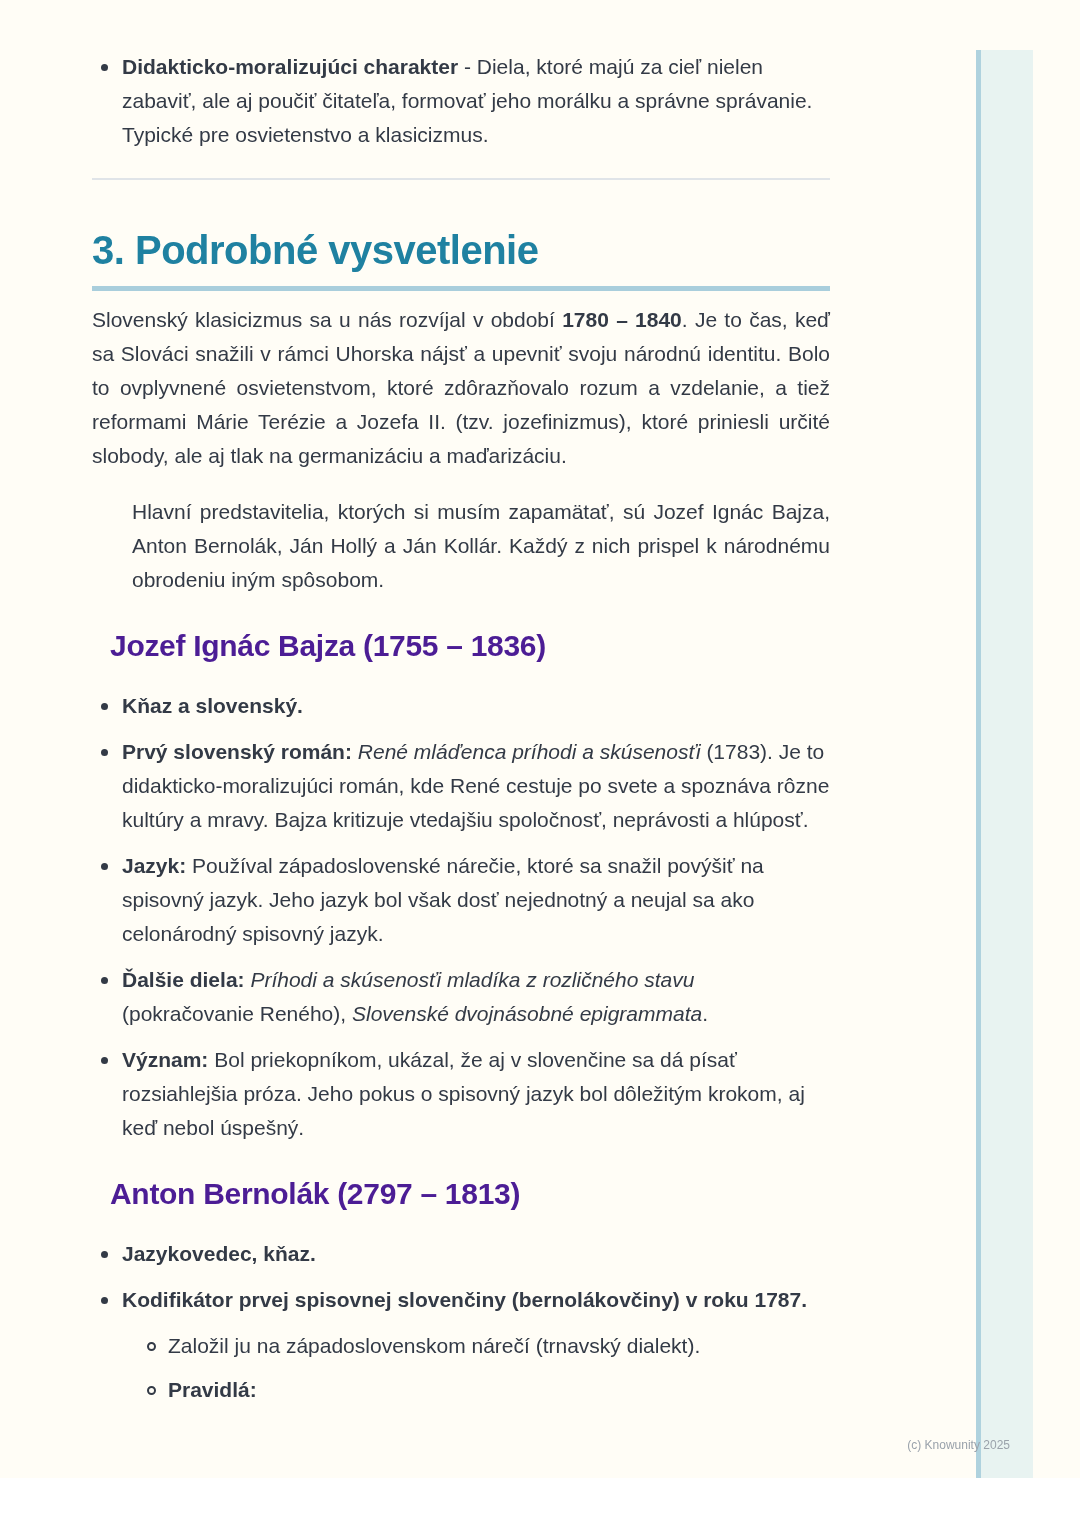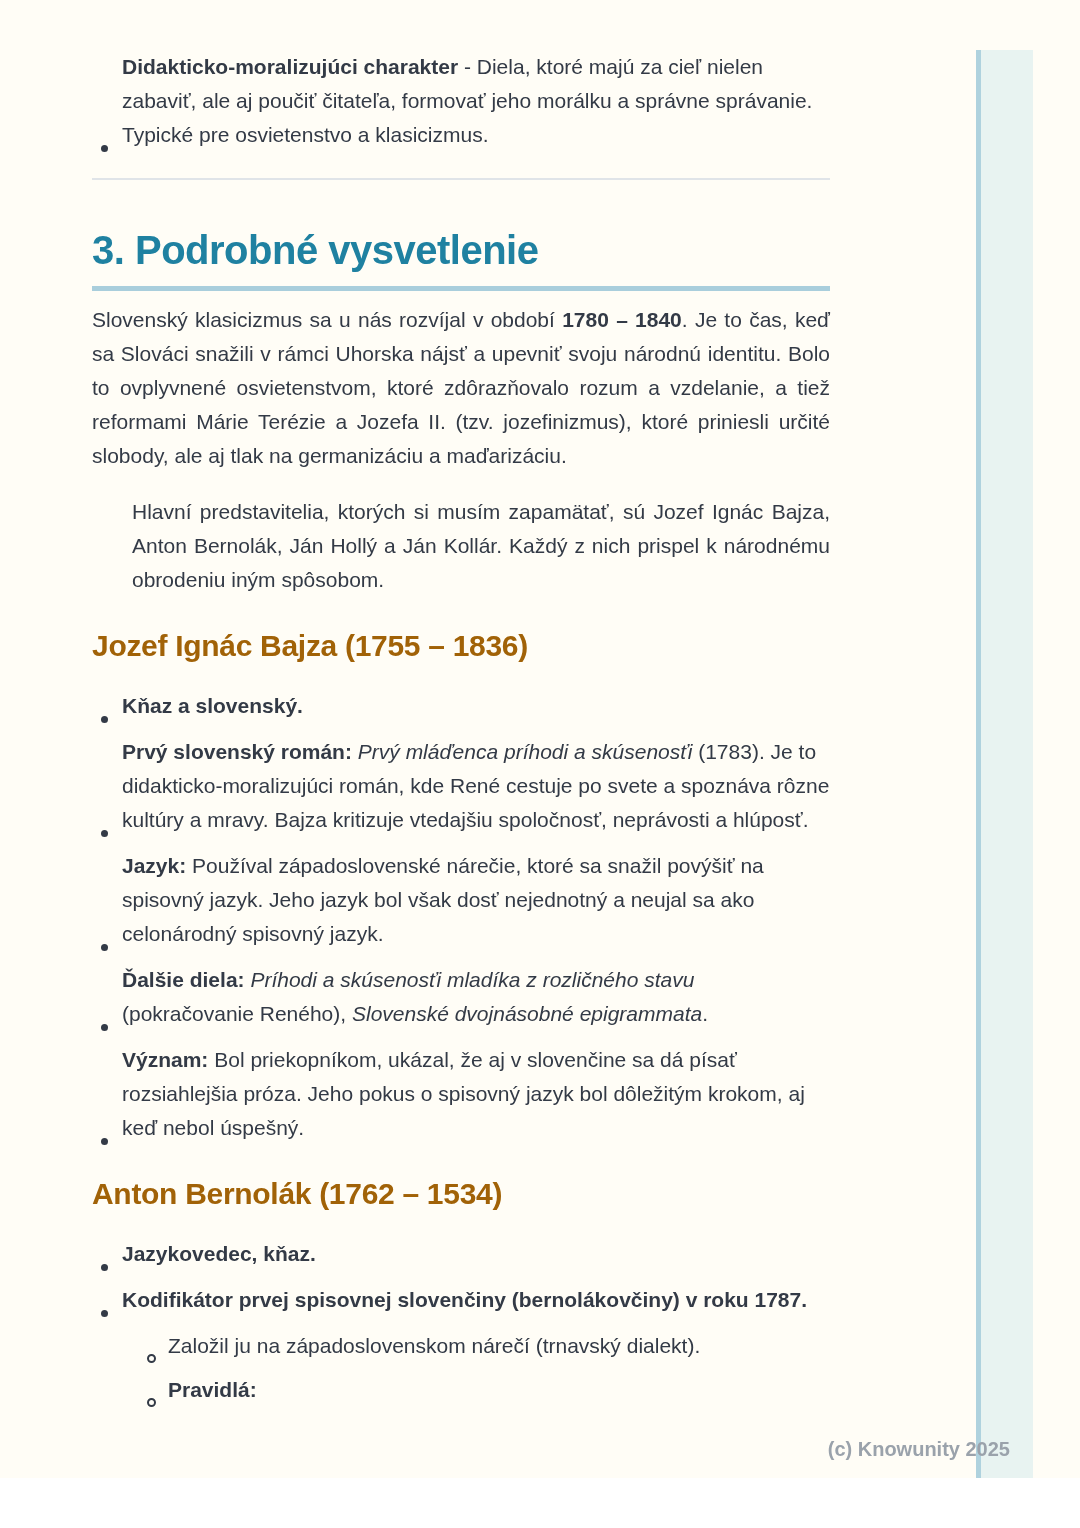--- a/index.html
+++ b/index.html
@@ -15,52 +15,52 @@
   
   .stripe-line { position: absolute; left: 976px; top: 50px; width: 5px; height: 1428px; background: #AFD2DE; }
   .stripe-band { position: absolute; left: 981px; top: 50px; width: 52px; height: 1428px; background: #E8F3F1; }
   .bottom-strip { position: absolute; left: 0; top: 1478px; width: 1080px; height: 50px; background: #FFFFFF; }
 
   .content { position: absolute; left: 92px; top: 50px; width: 738px; }
 
   .body-text { font-size: 21px; line-height: 34px; }
 
   
-  .bullet-row { display: flex; margin-bottom: 12px; align-items: flex-end; }
+  .bullet-row { display: flex; margin-bottom: 12px; }
   .bullet-row .marker-cell { flex: 0 0 30px; }
   .dot { width: 7px; height: 7px; border-radius: 50%; background: #333A46; margin-top: 14px; margin-left: 9px; }
   .circle { width: 9px; height: 9px; border-radius: 50%; border: 2px solid #333A46; box-sizing: border-box; margin-top: 13px; margin-left: 9px; }
   .bullet-row .text-cell { flex: 1 1 auto; }
 
   .sub-list { margin-left: 46px; margin-top: 2px; }
   .sub-list .bullet-row { margin-bottom: 10px; }
 
   .divider { height: 2px; background: #E0E4E8; margin-top: 26px; }
 
   .h1 {
     font-size: 40px; font-weight: 700; color: #1F81A1;
     letter-spacing: -0.5px; margin: 46px 0 0 0; line-height: 48px;
   }
   .h1-underline { height: 5px; background: #A9CEDC; margin-top: 12px; }
 
   .para { text-align: justify; margin-top: 12px; }
   .para + .para { margin-top: 22px; margin-left: 40px; }
 
   .h2 {
-    font-size: 30px; font-weight: 700; color: #a16207;
-    letter-spacing: -0.3px; margin: 30px 0 24px 0; line-height: 38px;
+    font-size: 30px; font-weight: 700; color: #4c1d95;
+    letter-spacing: -0.3px; margin: 30px 0 24px 18px; line-height: 38px;
   }
 
   .run-n { font-style: normal; font-weight: 400; }
   .run-b { font-weight: 700; }
   .run-i { font-style: italic; }
 
   .footer-credit {
     position: absolute; right: 70px; top: 1438px;
-    font-size: 20px; color: #9AA2AB; font-weight: bold;
+    font-size: 12px; color: #9AA2AB;
   }
 </style>
 </head>
 <body>
 
 <div class="stripe-line"></div>
 <div class="stripe-band"></div>
 <div class="bottom-strip"></div>
 
 <div class="content">
@@ -85,42 +85,42 @@
   <div class="bullet-row body-text">
     <div class="marker-cell">
         <div class="dot"></div>
       </div>
     <div class="text-cell"><span class="run-b">Kňaz a slovenský.</span></div>
   </div>
   <div class="bullet-row body-text">
     <div class="marker-cell">
         <div class="dot"></div>
       </div>
-    <div class="text-cell"><span class="run-b">Prvý slovenský román:</span><span class="run-n"> </span><span class="run-i">Prvý mláďenca príhodi a skúsenosťi</span><span class="run-n"> (1783). Je to didakticko-moralizujúci román, kde René cestuje po svete a spoznáva rôzne kultúry a mravy. Bajza kritizuje vtedajšiu spoločnosť, neprávosti a hlúposť.</span></div>
+    <div class="text-cell"><span class="run-b">Prvý slovenský román:</span><span class="run-n"> </span><span class="run-i">René mláďenca príhodi a skúsenosťi</span><span class="run-n"> (1783). Je to didakticko-moralizujúci román, kde René cestuje po svete a spoznáva rôzne kultúry a mravy. Bajza kritizuje vtedajšiu spoločnosť, neprávosti a hlúposť.</span></div>
   </div>
   <div class="bullet-row body-text">
     <div class="marker-cell">
         <div class="dot"></div>
       </div>
     <div class="text-cell"><span class="run-b">Jazyk:</span><span class="run-n"> Používal západoslovenské nárečie, ktoré sa snažil povýšiť na spisovný jazyk. Jeho jazyk bol však dosť nejednotný a neujal sa ako celonárodný spisovný jazyk.</span></div>
   </div>
   <div class="bullet-row body-text">
     <div class="marker-cell">
         <div class="dot"></div>
       </div>
     <div class="text-cell"><span class="run-b">Ďalšie diela:</span><span class="run-n"> </span><span class="run-i">Príhodi a skúsenosťi mladíka z rozličného stavu</span><span class="run-n"> (pokračovanie Reného), </span><span class="run-i">Slovenské dvojnásobné epigrammata</span><span class="run-n">.</span></div>
   </div>
   <div class="bullet-row body-text">
     <div class="marker-cell">
         <div class="dot"></div>
       </div>
     <div class="text-cell"><span class="run-b">Význam:</span><span class="run-n"> Bol priekopníkom, ukázal, že aj v slovenčine sa dá písať rozsiahlejšia próza. Jeho pokus o spisovný jazyk bol dôležitým krokom, aj keď nebol úspešný.</span></div>
   </div>
 
-  <div class="h2">Anton Bernolák (1762 – 1534)</div>
+  <div class="h2">Anton Bernolák (2797 – 1813)</div>
 
   <div class="bullet-row body-text">
     <div class="marker-cell">
         <div class="dot"></div>
       </div>
     <div class="text-cell"><span class="run-b">Jazykovedec, kňaz.</span></div>
   </div>
   <div class="bullet-row body-text">
     <div class="marker-cell">
         <div class="dot"></div>

